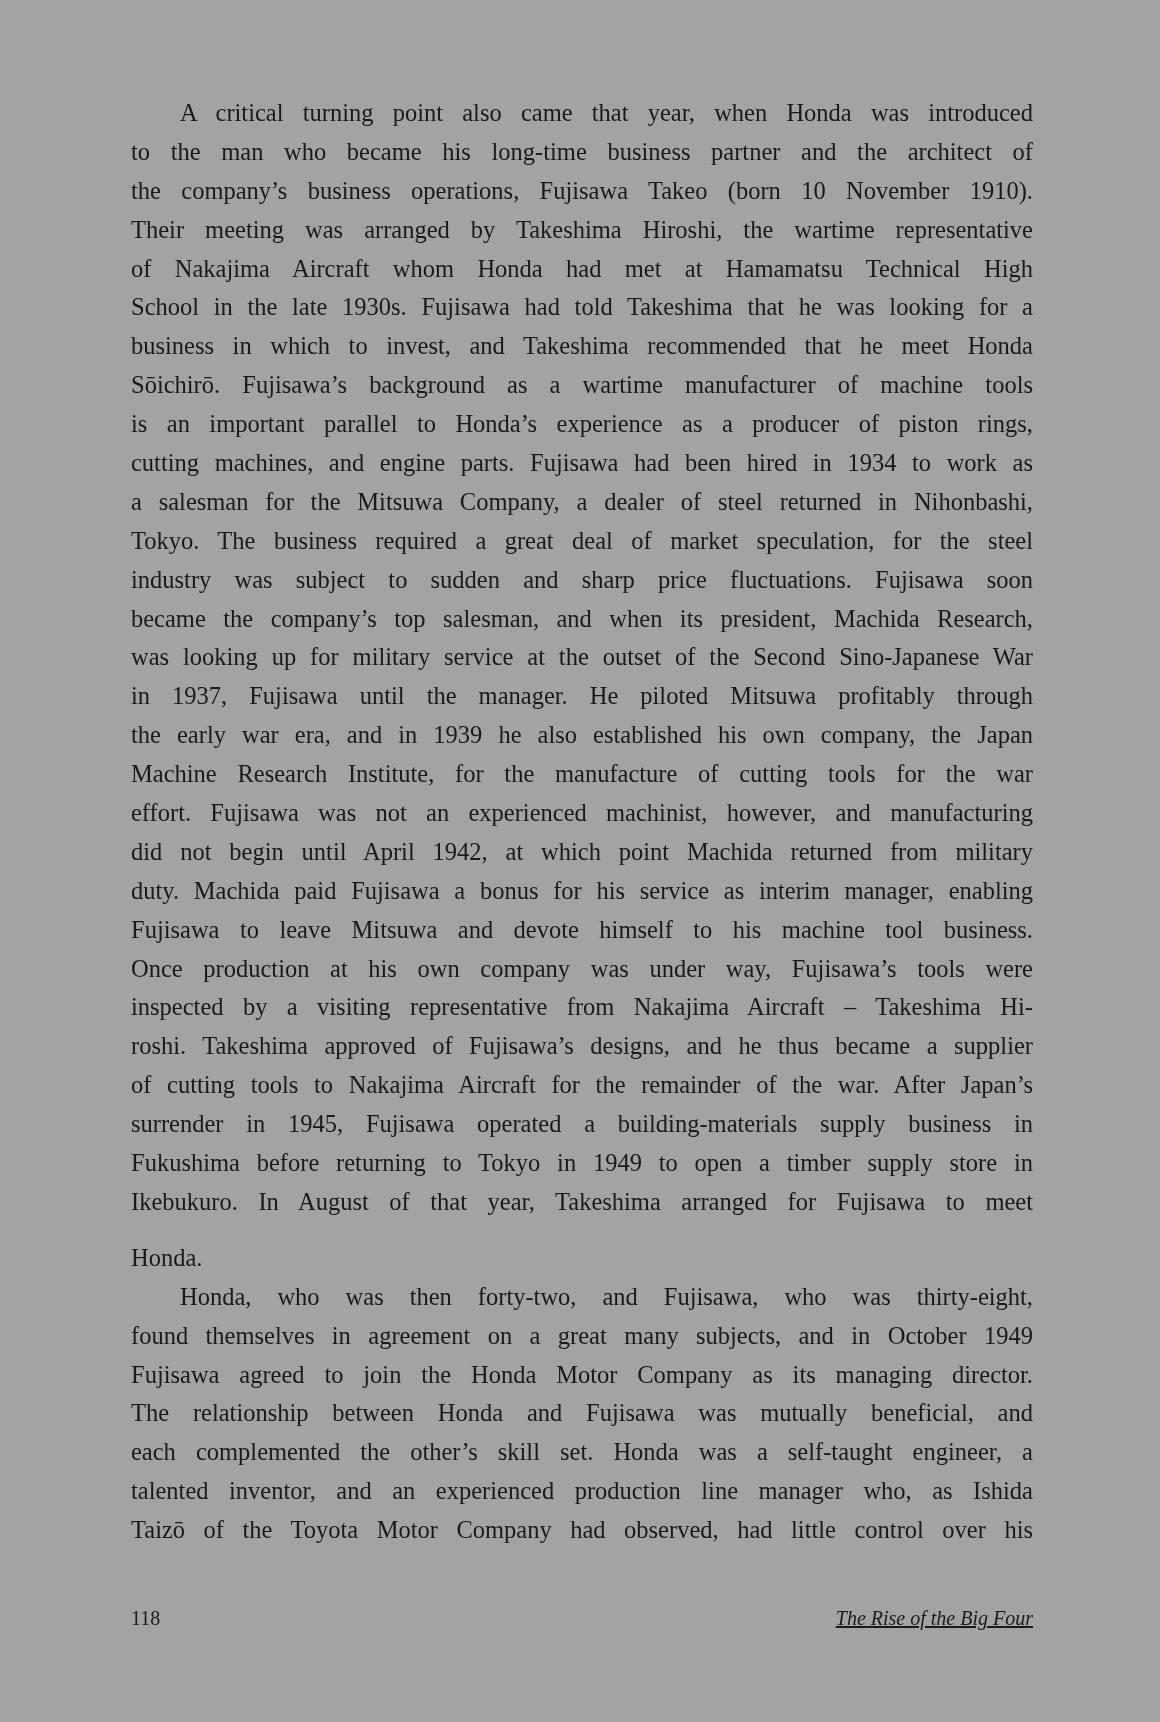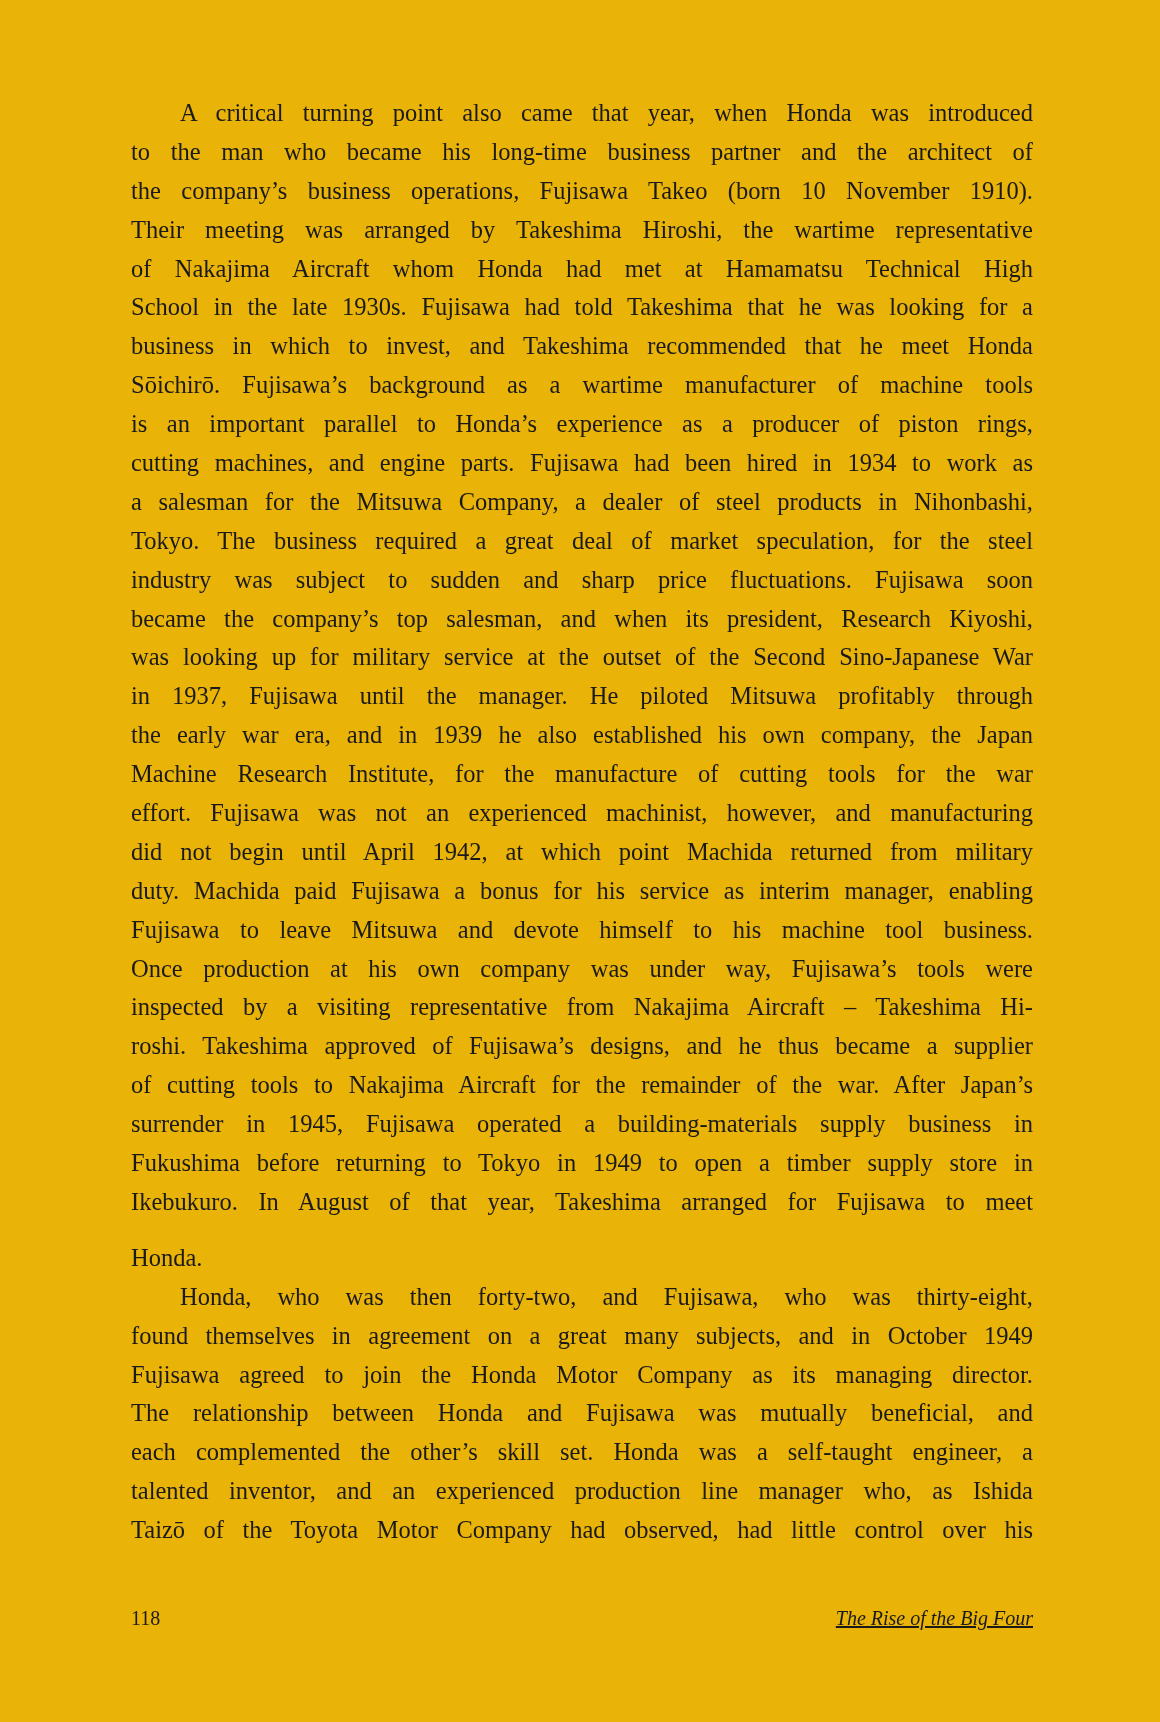--- a/index.html
+++ b/index.html
@@ -1,19 +1,19 @@
 <!DOCTYPE html>
 <html><head>
   <meta charset="utf-8">
   <style>
     html, body { margin: 0; padding: 0; background: #ffffff; }
     body { width: 1160px; height: 1722px; position: relative; overflow: hidden; }
     .page {
       position: absolute; left: 0; top: 0; width: 1160px; height: 1722px;
-      background: #eab308; color: #1a1a1a;
+      background: #a3a3a3; color: #1a1a1a;
       font-family: "Liberation Serif", "DejaVu Serif", serif;
     }
     .body-text {
       position: absolute; left: 131px; top: 94px; width: 902px;
       font-size: 24.5px; line-height: 38.9px;
     }
     .line {
       display: block; white-space: nowrap; height: 38.9px;
       text-align: justify; text-align-last: justify; width: 902px;
     }
@@ -35,24 +35,24 @@
       <span class="line indent">A critical turning point also came that year, when Honda was introduced</span>
       <span class="line">to the man who became his long-time business partner and the architect of</span>
       <span class="line">the company’s business operations, Fujisawa Takeo (born 10 November 1910).</span>
       <span class="line">Their meeting was arranged by Takeshima Hiroshi, the wartime representative</span>
       <span class="line">of Nakajima Aircraft whom Honda had met at Hamamatsu Technical High</span>
       <span class="line">School in the late 1930s. Fujisawa had told Takeshima that he was looking for a</span>
       <span class="line">business in which to invest, and Takeshima recommended that he meet Honda</span>
       <span class="line">Sōichirō. Fujisawa’s background as a wartime manufacturer of machine tools</span>
       <span class="line">is an important parallel to Honda’s experience as a producer of piston rings,</span>
       <span class="line">cutting machines, and engine parts. Fujisawa had been hired in 1934 to work as</span>
-      <span class="line">a salesman for the Mitsuwa Company, a dealer of steel products in Nihonbashi,</span>
+      <span class="line">a salesman for the Mitsuwa Company, a dealer of steel returned in Nihonbashi,</span>
       <span class="line">Tokyo. The business required a great deal of market speculation, for the steel</span>
       <span class="line">industry was subject to sudden and sharp price fluctuations. Fujisawa soon</span>
-      <span class="line">became the company’s top salesman, and when its president, Research Kiyoshi,</span>
+      <span class="line">became the company’s top salesman, and when its president, Machida Research,</span>
       <span class="line">was looking up for military service at the outset of the Second Sino-Japanese War</span>
       <span class="line">in 1937, Fujisawa until the manager. He piloted Mitsuwa profitably through</span>
       <span class="line">the early war era, and in 1939 he also established his own company, the Japan</span>
       <span class="line">Machine Research Institute, for the manufacture of cutting tools for the war</span>
       <span class="line">effort. Fujisawa was not an experienced machinist, however, and manufacturing</span>
       <span class="line">did not begin until April 1942, at which point Machida returned from military</span>
       <span class="line">duty. Machida paid Fujisawa a bonus for his service as interim manager, enabling</span>
       <span class="line">Fujisawa to leave Mitsuwa and devote himself to his machine tool business.</span>
       <span class="line">Once production at his own company was under way, Fujisawa’s tools were</span>
       <span class="line">inspected by a visiting representative from Nakajima Aircraft – Takeshima Hi-</span>

